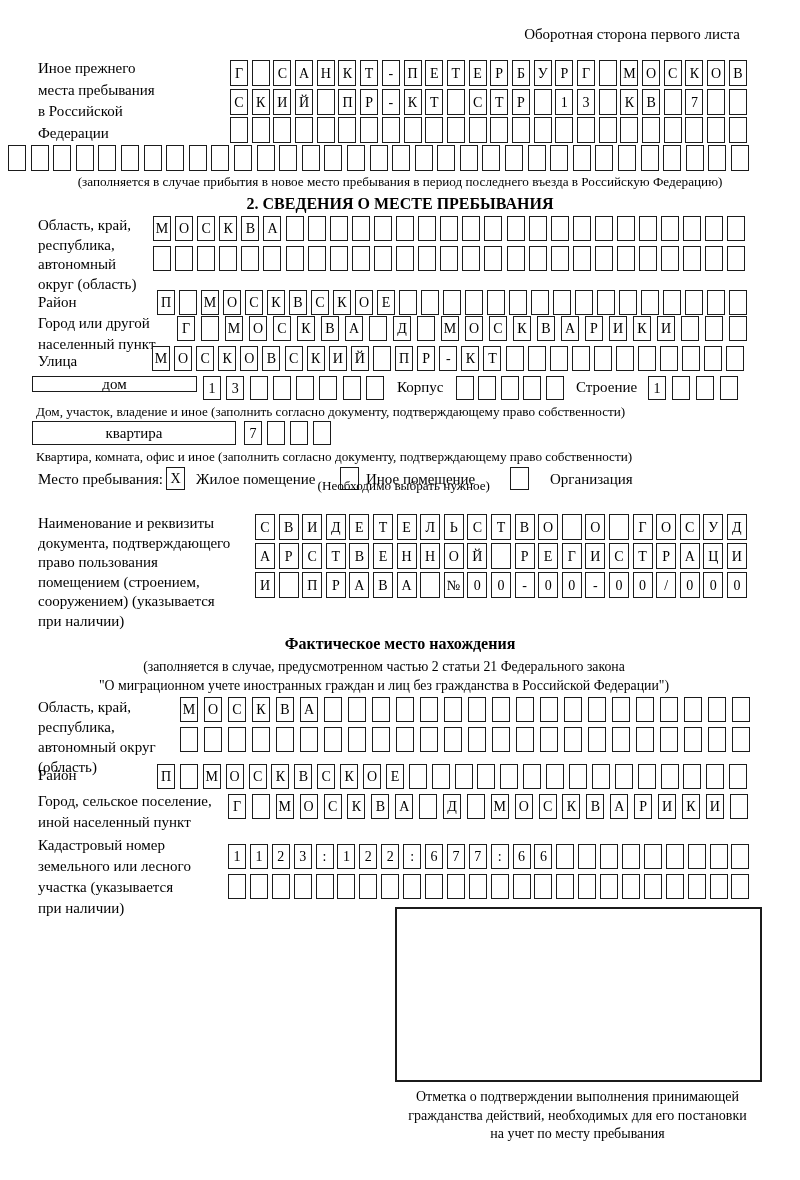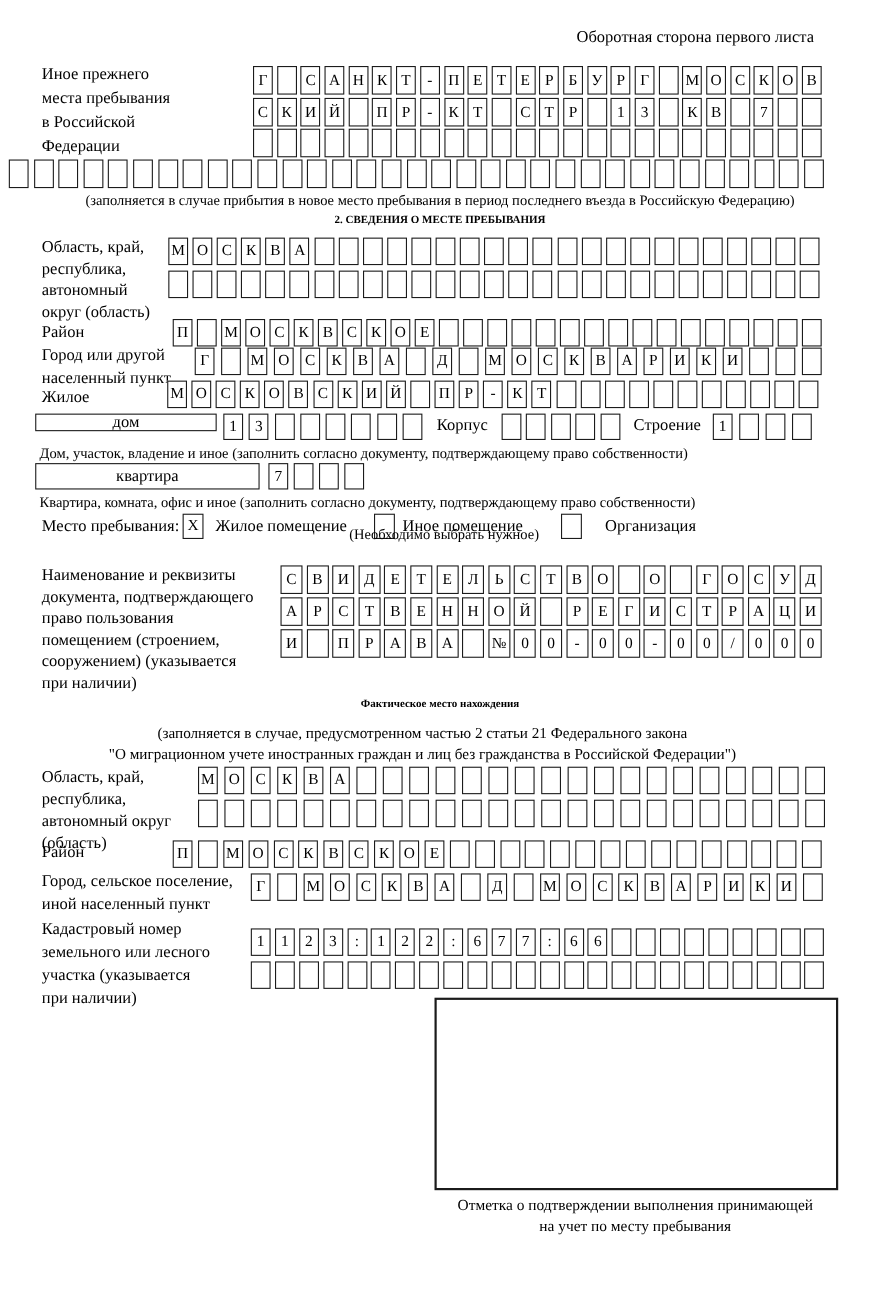--- a/index.html
+++ b/index.html
@@ -3,21 +3,21 @@
 <meta charset="utf-8">
 <style>
   html,body{margin:0;padding:0;background:#fff;}
   .page{position:relative;width:800px;height:1180px;background:#fff;overflow:hidden;
         font-family:"Liberation Serif","DejaVu Serif",serif;color:#000;}
   .lbl{position:absolute;font-size:15px;line-height:19.5px;white-space:nowrap;}
   .lbl.lh21{line-height:21px;}
   .lbl.lh215{line-height:21.5px;}
   .cap{position:absolute;font-size:13.2px;white-space:nowrap;}
   .center{left:0;width:800px;text-align:center;white-space:normal;}
-  .title{position:absolute;font-size:10px;font-weight:bold;}
+  .title{position:absolute;font-size:16px;font-weight:bold;}
   .note-right{position:absolute;top:26px;left:0;width:740px;text-align:right;font-size:15px;}
   .brow{position:absolute;display:flex;}
   .brow .cell{flex:0 0 auto;width:var(--cw,18px);height:var(--ch,25px);margin-right:var(--gap,4px);
         border:var(--bw,1.6px) solid #1b1b1b;box-sizing:border-box;background:#fff;
         display:flex;align-items:center;justify-content:center;
         font-family:"Liberation Serif","DejaVu Serif",serif;font-size:14px;line-height:1;padding-top:1px;}
   .cellbox{position:absolute;width:19px;height:23px;border:1.6px solid #1b1b1b;box-sizing:border-box;
         display:flex;align-items:center;justify-content:center;font-size:14px;}
   .lblbox{position:absolute;border:1.5px solid #1b1b1b;box-sizing:border-box;background:#fff;
         display:flex;align-items:center;justify-content:center;font-size:15px;}
@@ -276,21 +276,21 @@
       <span class="cell">А</span>
       <span class="cell">Р</span>
       <span class="cell">И</span>
       <span class="cell">К</span>
       <span class="cell">И</span>
       <span class="cell"></span>
       <span class="cell"></span>
       <span class="cell"></span>
     </div>
 
-  <div class="lbl" style="left:38px;top:352px;">Жилое</div>
+  <div class="lbl" style="left:38px;top:352px;">Улица</div>
   <div class="brow" style="left:152px;top:346px;--gap:4.1px;">
       <span class="cell">М</span>
       <span class="cell">О</span>
       <span class="cell">С</span>
       <span class="cell">К</span>
       <span class="cell">О</span>
       <span class="cell">В</span>
       <span class="cell">С</span>
       <span class="cell">К</span>
       <span class="cell">И</span>
@@ -615,16 +615,17 @@
       <span class="cell"></span>
       <span class="cell"></span>
       <span class="cell"></span>
       <span class="cell"></span>
       <span class="cell"></span>
     </div>
 
   <div class="stamp"></div>
   <div class="stampcap">
     <div>Отметка о подтверждении выполнения принимающей</div>
+    <div>гражданства действий, необходимых для его постановки</div>
     <div>на учет по месту пребывания</div>
   </div>
 
 </div>
 
 </body></html>

